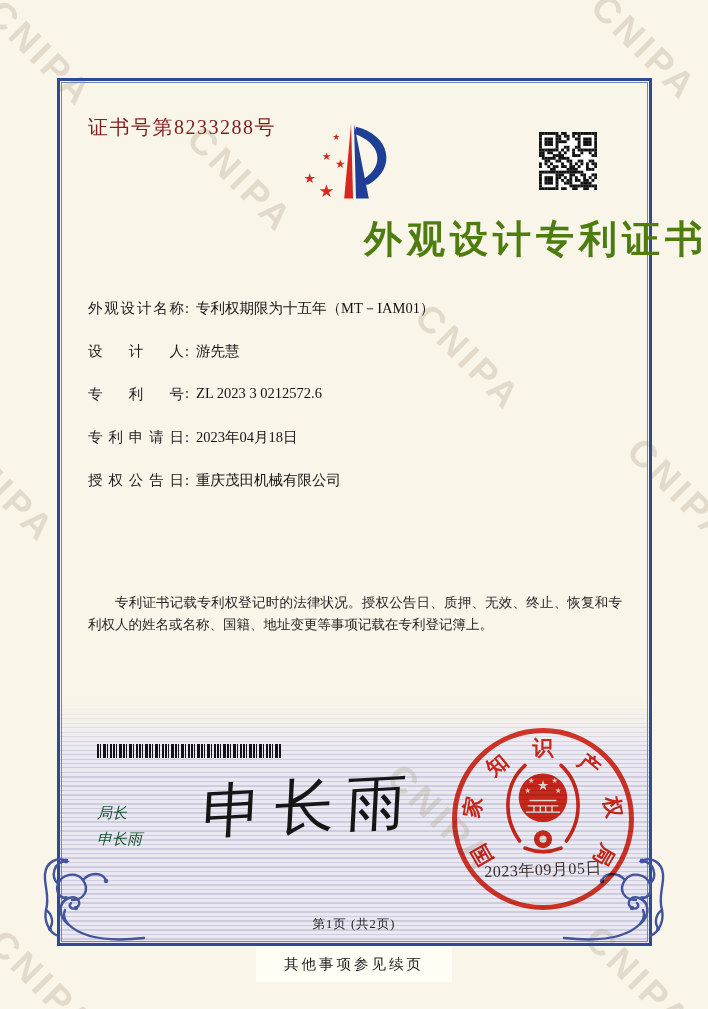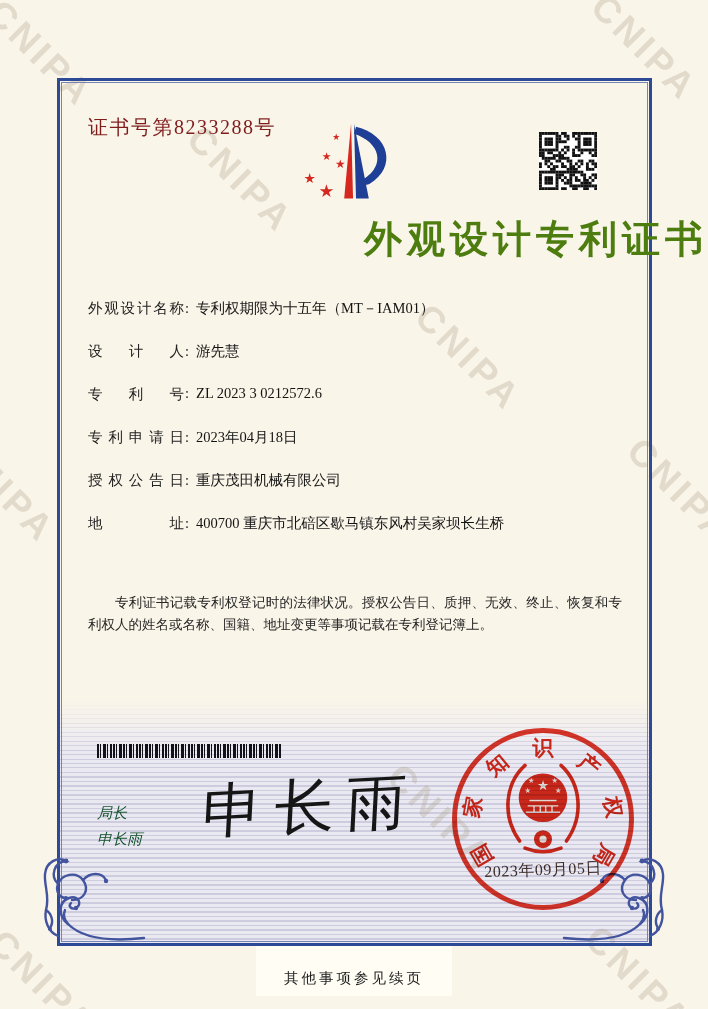--- a/index.html
+++ b/index.html
@@ -101,21 +101,21 @@
     font-size:16px; color:#45332d; letter-spacing:0.5px;
     transform:rotate(-2deg);
   }
   
   .page-info {
     position:absolute; left:0; width:100%; top:916px; z-index:4;
     text-align:center; font-size:12.5px; color:#222; letter-spacing:1px;
   }
   .continuation {
     position:absolute; left:50%; transform:translateX(-50%); top:946px; z-index:4;
-    background:#fffdf4; padding:23px 28px 8px;
+    background:#fffdf4; padding:9px 28px 8px;
     font-size:14.5px; letter-spacing:3px; color:#222;
   }
 </style>
 </head>
 <body>
 
 <div class="page">
 
   <div class="band"></div>
   <div id="wm-layer">
@@ -449,23 +449,20 @@
     </div>
     <div class="frow">
       <span class="flabel">专利号</span><span class="fcolon">:</span><span class="fvalue">ZL 2023 3 0212572.6</span>
     </div>
     <div class="frow">
       <span class="flabel">专利申请日</span><span class="fcolon">:</span><span class="fvalue">2023年04月18日</span>
     </div>
     <div class="frow">
       <span class="flabel">授权公告日</span><span class="fcolon">:</span><span class="fvalue">重庆茂田机械有限公司</span>
     </div>
-    <div class="frow">
-      <span class="flabel">地址</span><span class="fcolon">:</span><span class="fvalue">400700 重庆市北碚区歇马镇东风村吴家坝长生桥</span>
-    </div>
   </div>
 
   <div class="body-text">
     <p>专利证书记载专利权登记时的法律状况。授权公告日、质押、无效、终止、恢复和专利权人的姓名或名称、国籍、地址变更等事项记载在专利登记簿上。</p>
   </div>
 
   <div class="barcode"><svg id="bc-svg" viewBox="0 0 186 14" width="186" height="14">
         <rect x="0" y="0" width="2" height="14" fill="#121218"></rect>
         <rect x="3" y="0" width="1" height="14" fill="#121218"></rect>
         <rect x="6" y="0" width="3" height="14" fill="#121218"></rect>
@@ -564,15 +561,16 @@
           <path d="M35,45 L65,45 M33,51 L67,51 M31,58 L69,58"></path>
           <path d="M40,51 L40,58 M47,51 L47,58 M53,51 L53,58 M60,51 L60,58"></path>
         </g>
         <circle cx="50" cy="88" r="10" fill="#dc2a1c"></circle>
         <circle cx="50" cy="88" r="4" fill="#f5eedd"></circle>
       </svg>
     </div>
     <div class="seal-date">2023年09月05日</div>
   </div>
 
+  <div class="page-info">第1页 (共2页)</div>
   <div class="continuation">其他事项参见续页</div>
 
 </div>
 
 </body></html>

